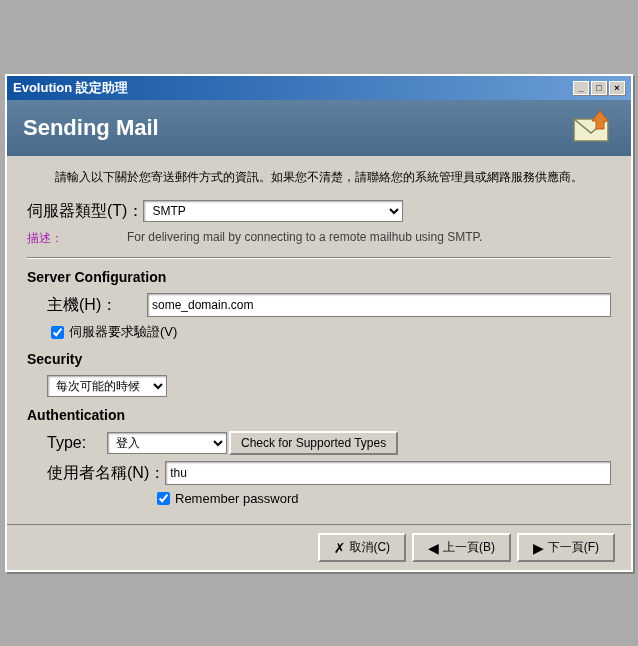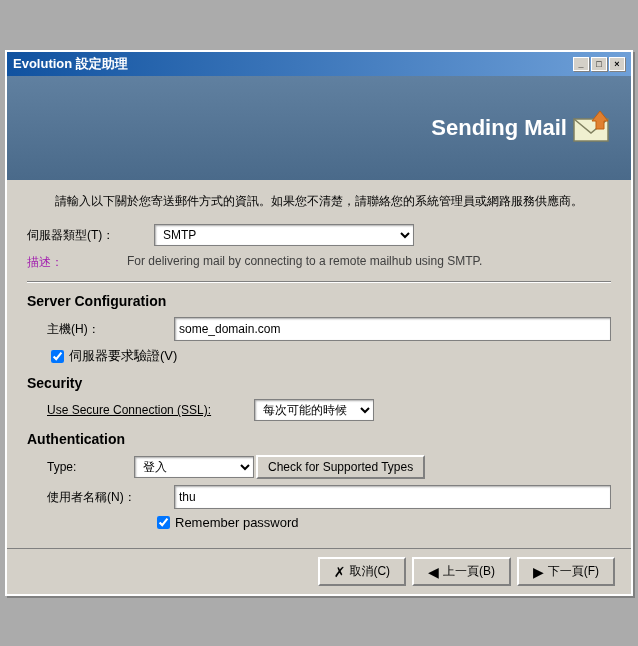--- a/index.html
+++ b/index.html
@@ -45,24 +45,24 @@
       box-shadow: 1px 1px 0 #808080;
       font-size: 9px;
       display: flex;
       align-items: center;
       justify-content: center;
       cursor: pointer;
       color: #000;
     }
     .header {
       background: linear-gradient(to bottom, #6080a0, #4a6a8a);
-      padding: 28px 16px;
-      display: flex;
-      align-items: center;
-      justify-content: flex-end;
+      padding: 4px 16px;
+      display: flex;
+      align-items: center;
+      justify-content: space-between;
     }
     .header-title {
       color: white;
       font-size: 22px;
       font-weight: bold;
     }
     .header-icon {
       width: 48px;
       height: 48px;
       display: flex;
@@ -81,31 +81,30 @@
       margin-bottom: 14px;
       color: #000;
     }
     .form-row {
       display: flex;
       align-items: center;
       margin-bottom: 6px;
     }
     .form-label {
       min-width: 100px;
-      font-size: 12px;
+      font-size: 16px;
       color: #000;
     }
     select, input[type="text"] {
       background: white;
       border: 1px solid #808080;
       box-shadow: inset 1px 1px 2px #aaa;
       font-size: 12px;
       padding: 2px 4px;
       outline: none;
-      margin-left: 27px;
     }
     select {
       height: 22px;
     }
     .server-type-select {
       width: 260px;
     }
     .ssl-select {
       width: 120px;
     }
@@ -256,21 +255,20 @@
       </div>
       <div class="checkbox-row indent">
         <input type="checkbox" checked="" style="">
         <span>伺服器要求驗證(V)</span>
       </div>
     </div>
 
     <div class="security-section">
       <div class="section-header">Security</div>
       <div class="form-row indent">
-        <span class="form-label" style="min-width:180px;text-decoration:underline;">Use Secure Connection (SSL):</span>
         <select class="ssl-select">
           <option>每次可能的時候</option>
           <option>永遠</option>
           <option>從不</option>
         </select>
       </div>
     </div>
 
     <div class="auth-section">
       <div class="section-header">Authentication</div>

